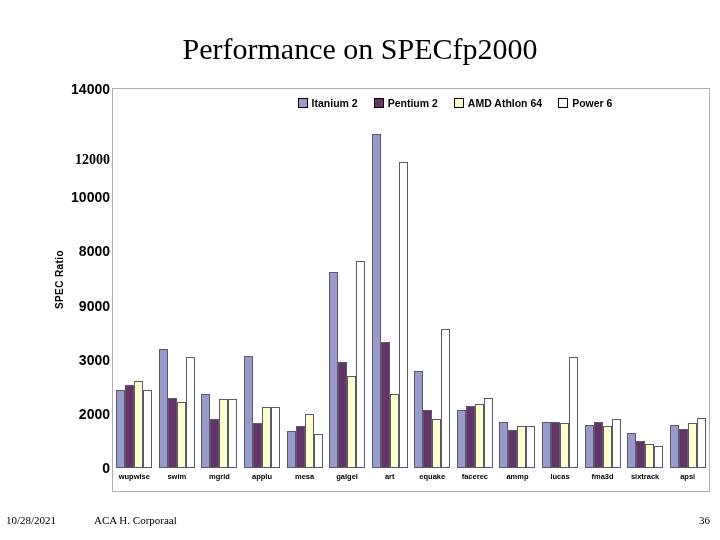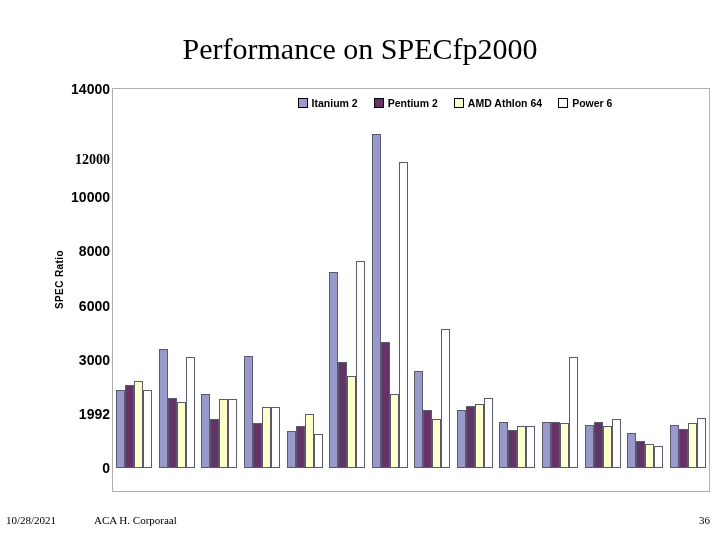--- a/index.html
+++ b/index.html
@@ -167,23 +167,23 @@
 <body>
 
 <div id="slide-title">Performance on SPECfp2000</div>
 
 <div id="chart-area">
 
   <div id="y-axis-title">SPEC Ratio</div>
 
   <div id="y-ticks">
       <div class="y-tick" style="top: 384px;">0</div>
-      <div class="y-tick" style="top: 329.857px;">1992</div>
+      <div class="y-tick" style="top: 329.857px;">2000</div>
       <div class="y-tick" style="top: 275.714px;">3000</div>
-      <div class="y-tick" style="top: 221.571px;">6000</div>
+      <div class="y-tick" style="top: 221.571px;">9000</div>
       <div class="y-tick" style="top: 167.429px;">8000</div>
       <div class="y-tick" style="top: 113.286px;">10000</div>
       <div class="y-tick" style="top: 76px; font-family: Liberation Serif, serif;">12000</div>
       <div class="y-tick" style="top: 5px;">14000</div>
     </div>
 
   <div id="plot-frame"></div>
 
   <div id="legend">
       <div class="legend-item">
@@ -284,18 +284,34 @@
         <div class="bar" style="background: rgb(255, 255, 255); height: 21.6571px;"></div>
       </div>
       <div class="group" style="left: 553.429px; width: 42.5714px;">
         <div class="bar" style="background: rgb(153, 153, 204); height: 43.3143px;"></div>
         <div class="bar" style="background: rgb(102, 51, 102); height: 39.2536px;"></div>
         <div class="bar" style="background: rgb(255, 255, 204); height: 44.6679px;"></div>
         <div class="bar" style="background: rgb(255, 255, 255); height: 50.0821px;"></div>
       </div>
     </div>
 
+  <div id="x-labels">
+      <div class="x-label" style="left: 0px; width: 42.5714px;">wupwise</div>
+      <div class="x-label" style="left: 42.5714px; width: 42.5714px;">swim</div>
+      <div class="x-label" style="left: 85.1429px; width: 42.5714px;">mgrid</div>
+      <div class="x-label" style="left: 127.714px; width: 42.5714px;">applu</div>
+      <div class="x-label" style="left: 170.286px; width: 42.5714px;">mesa</div>
+      <div class="x-label" style="left: 212.857px; width: 42.5714px;">galgel</div>
+      <div class="x-label" style="left: 255.429px; width: 42.5714px;">art</div>
+      <div class="x-label" style="left: 298px; width: 42.5714px;">equake</div>
+      <div class="x-label" style="left: 340.571px; width: 42.5714px;">facerec</div>
+      <div class="x-label" style="left: 383.143px; width: 42.5714px;">ammp</div>
+      <div class="x-label" style="left: 425.714px; width: 42.5714px;">lucas</div>
+      <div class="x-label" style="left: 468.286px; width: 42.5714px;">fma3d</div>
+      <div class="x-label" style="left: 510.857px; width: 42.5714px;">sixtrack</div>
+      <div class="x-label" style="left: 553.429px; width: 42.5714px;">apsi</div>
+    </div>
 
 </div>
 
 <div id="footer-date">10/28/2021</div>
 <div id="footer-center">ACA H. Corporaal</div>
 <div id="footer-page">36</div>
 
 </body></html>

